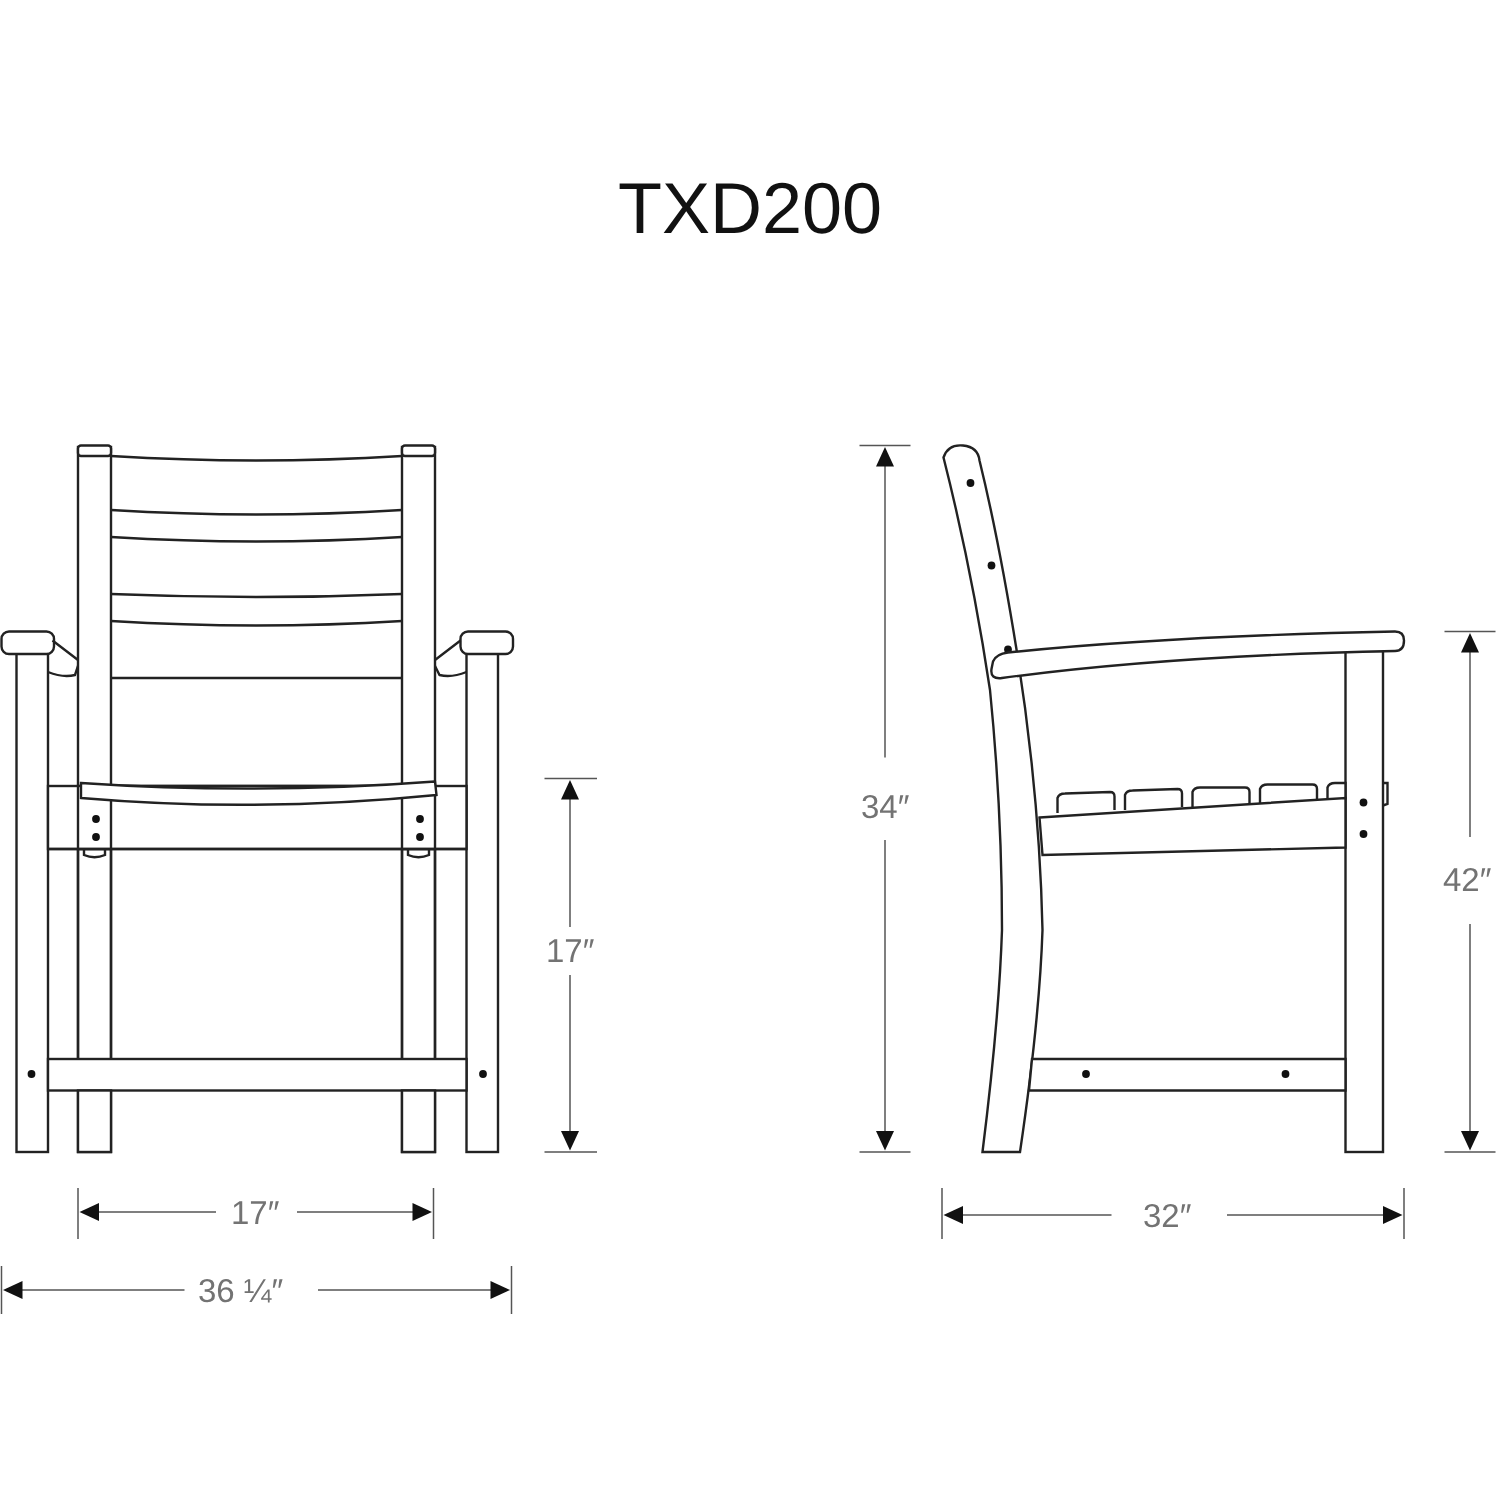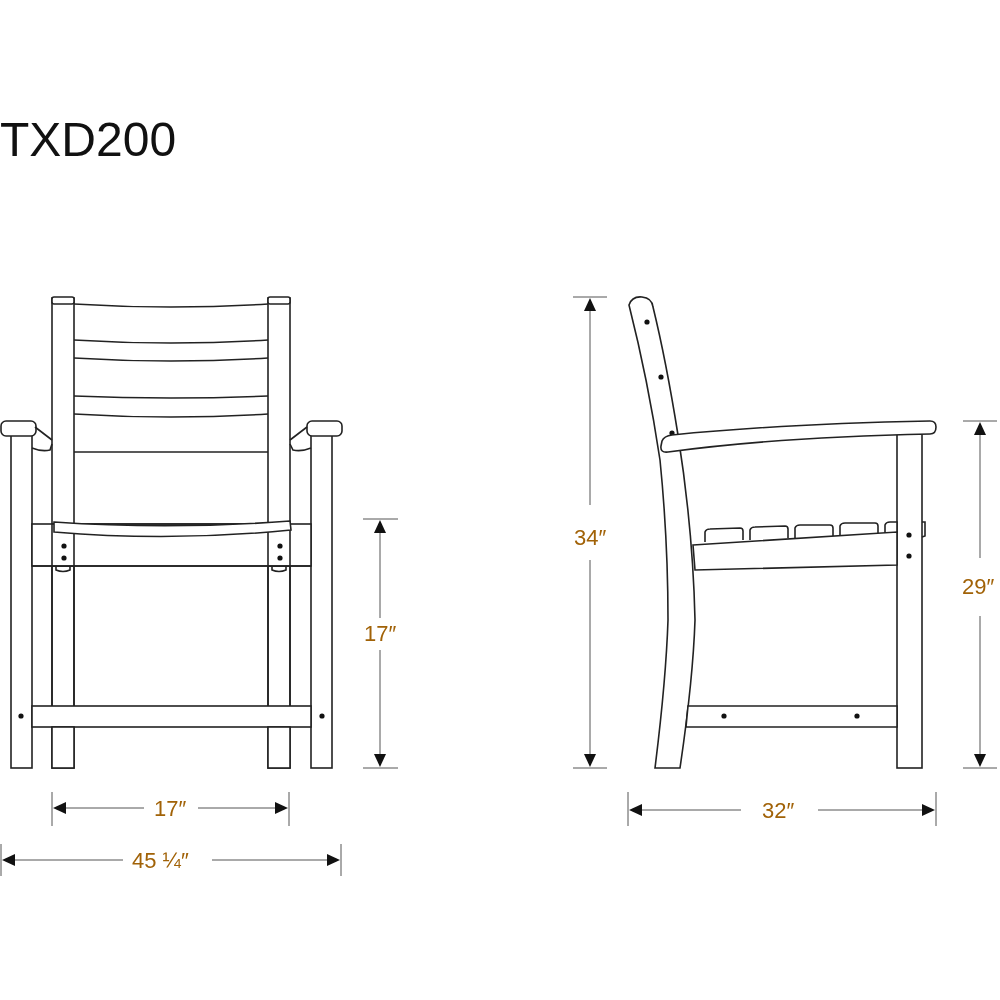--- a/index.html
+++ b/index.html
@@ -1,19 +1,19 @@
 <!DOCTYPE html>
 <html><head>
 <meta charset="utf-8">
 <style>
   html, body { margin: 0; padding: 0; background: #ffffff; }
   body { width: 1000px; height: 1000px; position: relative; overflow: hidden; font-family: "Liberation Sans", sans-serif; }
-  .title { position: absolute; left: 0; width: 1000px; top: 112px; text-align: left; font-size: 48px; color: #111; letter-spacing: 0px; font-family: "Liberation Sans", sans-serif; }
+  .title { position: absolute; left: 0; width: 1000px; top: 112px; text-align: center; font-size: 48px; color: #111; letter-spacing: 0px; font-family: "Liberation Sans", sans-serif; }
   svg { position: absolute; left: 0; top: 0; }
-  .dim-label { position: absolute; font-size: 22px; color: #a16207; background: #fff; padding: 0 4px; font-family: "Liberation Sans", sans-serif; line-height: 1; }
+  .dim-label { position: absolute; font-size: 22px; color: #737373; background: #fff; padding: 0 4px; font-family: "Liberation Sans", sans-serif; line-height: 1; }
   .ln { fill: none; stroke: #222; stroke-width: 1.6; }
   .ln-fill { fill: #fff; stroke: #222; stroke-width: 1.6; }
   .dimln { stroke: #555; stroke-width: 1; fill: none; }
   .arrow { fill: #111; }
   .dot { fill: #111; }
 </style>
 </head>
 <body>
 
 <div class="title">TXD200</div>
@@ -149,16 +149,16 @@
     <line class="dimln" x1="936" y1="792" x2="936" y2="826"></line>
     <line class="dimln" x1="638" y1="810" x2="741" y2="810"></line>
     <line class="dimln" x1="818" y1="810" x2="926" y2="810"></line>
     <polygon class="arrow" points="629,810 642,804 642,816"></polygon>
     <polygon class="arrow" points="935,810 922,804 922,816"></polygon>
   </g>
 </svg>
 
 <div class="dim-label" style="left:360px; top:623px;">17″</div>
 <div class="dim-label" style="left:150px; top:798px;">17″</div>
-<div class="dim-label" style="left:128px; top:850px;">45 ¼″</div>
+<div class="dim-label" style="left:128px; top:850px;">36 ¼″</div>
 <div class="dim-label" style="left:570px; top:527px;">34″</div>
-<div class="dim-label" style="left:958px; top:576px;">29″</div>
+<div class="dim-label" style="left:958px; top:576px;">42″</div>
 <div class="dim-label" style="left:758px; top:800px;">32″</div>
 
 </body></html>

